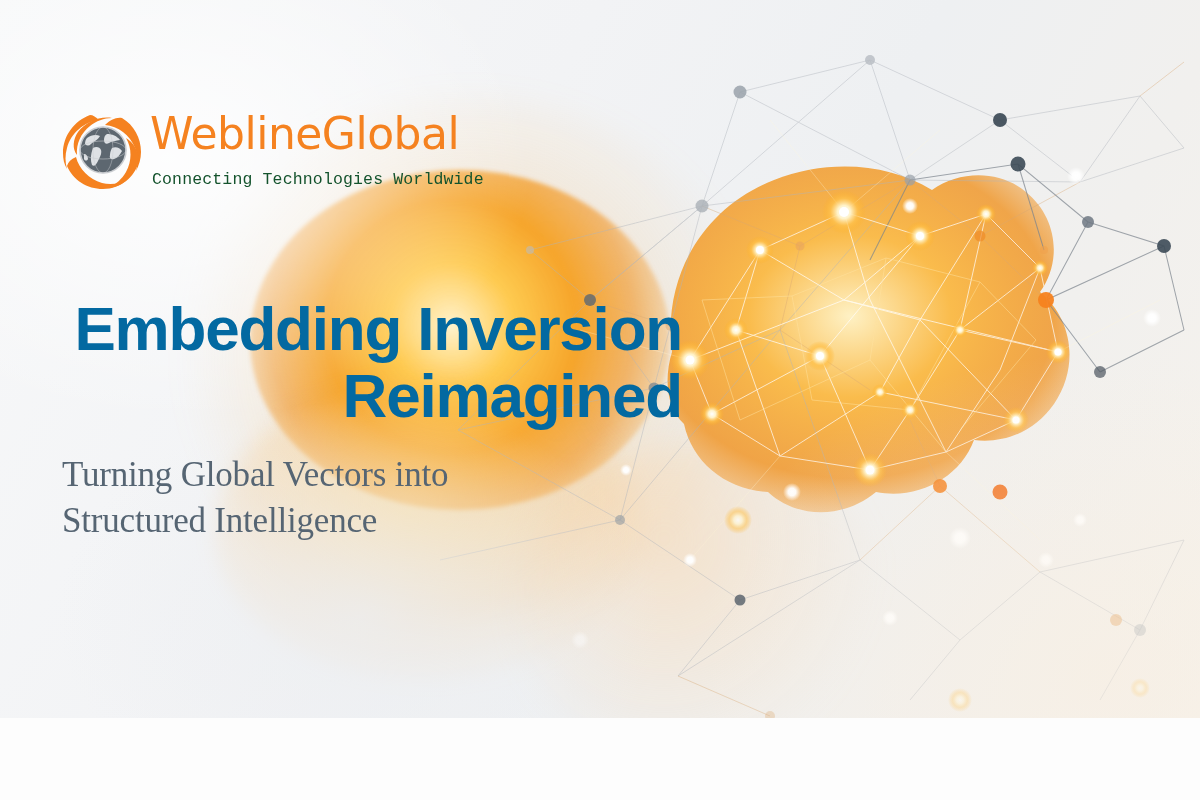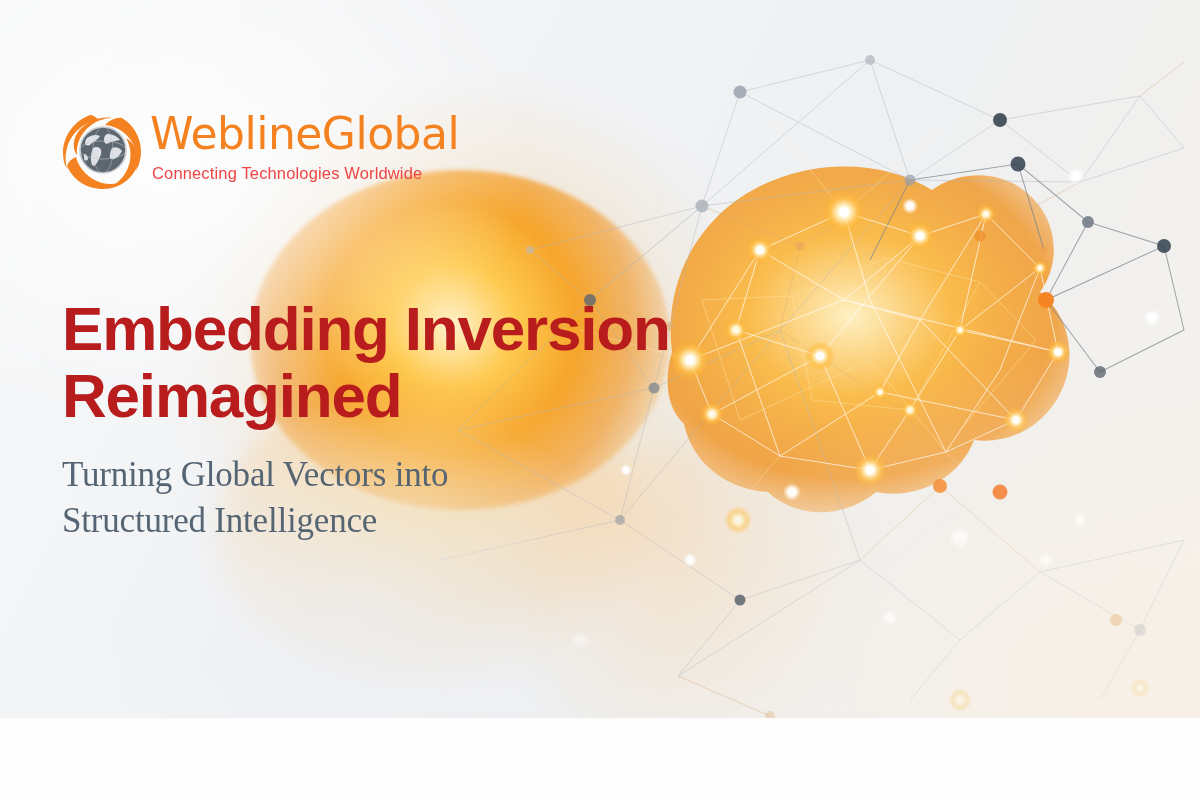--- a/index.html
+++ b/index.html
@@ -114,46 +114,47 @@
   #logo-wordmark {
     font-family: "DejaVu Sans", sans-serif;
     font-size: 44px;
     line-height: 1;
     letter-spacing: -0.5px;
     color: #F58220;
     font-weight: 400;
     white-space: nowrap;
   }
   #logo-tagline {
-    font-family: Liberation Sans, sans-serif;
+    font-family: Liberation Mono, monospace;
     font-size: 16.5px;
     line-height: 1;
-    margin-top: 9px;
+    margin-top: 16px;
     margin-left: 2px;
-    color: #ef4444;
+    color: #14532d;
     letter-spacing: 0.15px;
     white-space: nowrap;
   }
 
   
   #copy {
     position: absolute;
     left: 62px;
     top: 296px;
     width: 620px;
   }
   #headline {
     font-family: "Liberation Sans", sans-serif;
     font-weight: bold;
     font-size: 62px;
     line-height: 1.08;
-    color: #b91c1c;
+    color: #0369a1;
     letter-spacing: -1.2px;
     margin: 0;
     white-space: pre-line;
+    text-align: right;
   }
   #subtitle {
     font-family: Liberation Serif, serif;
     font-weight: 400;
     font-size: 35px;
     line-height: 1.32;
     color: #566573;
     letter-spacing: -0.2px;
     margin: 22px 0 0 0;
     white-space: pre-line;

